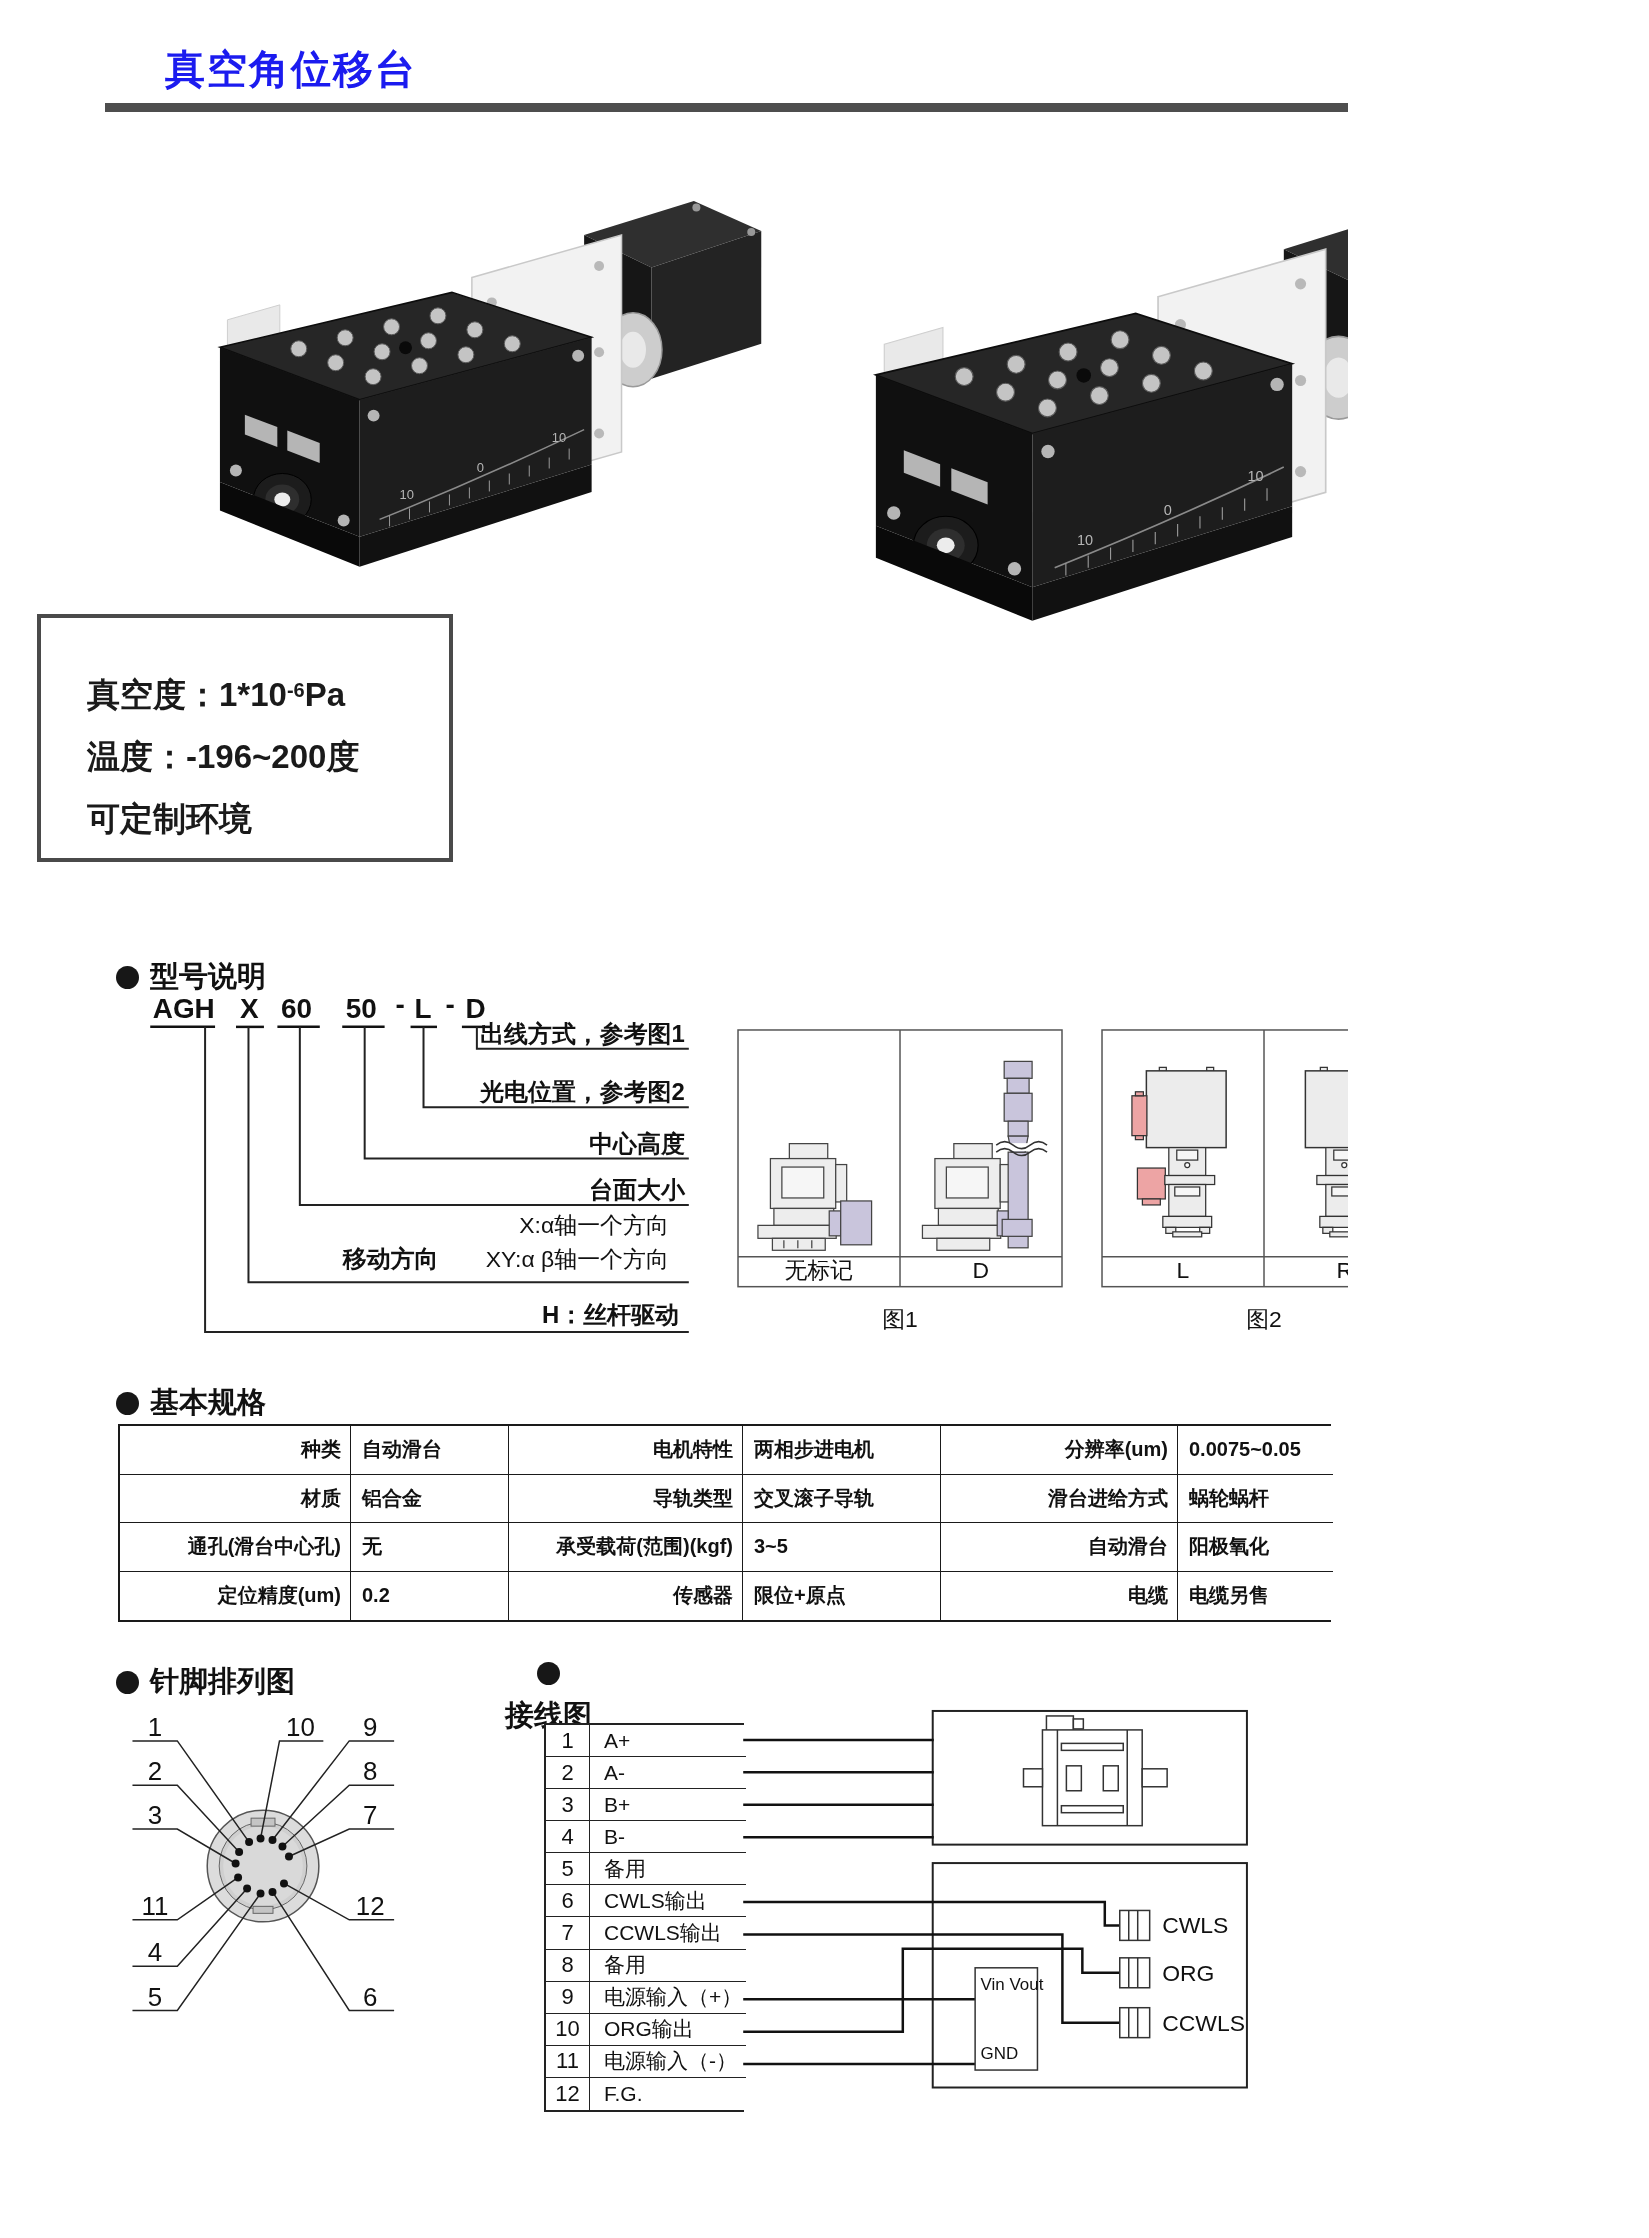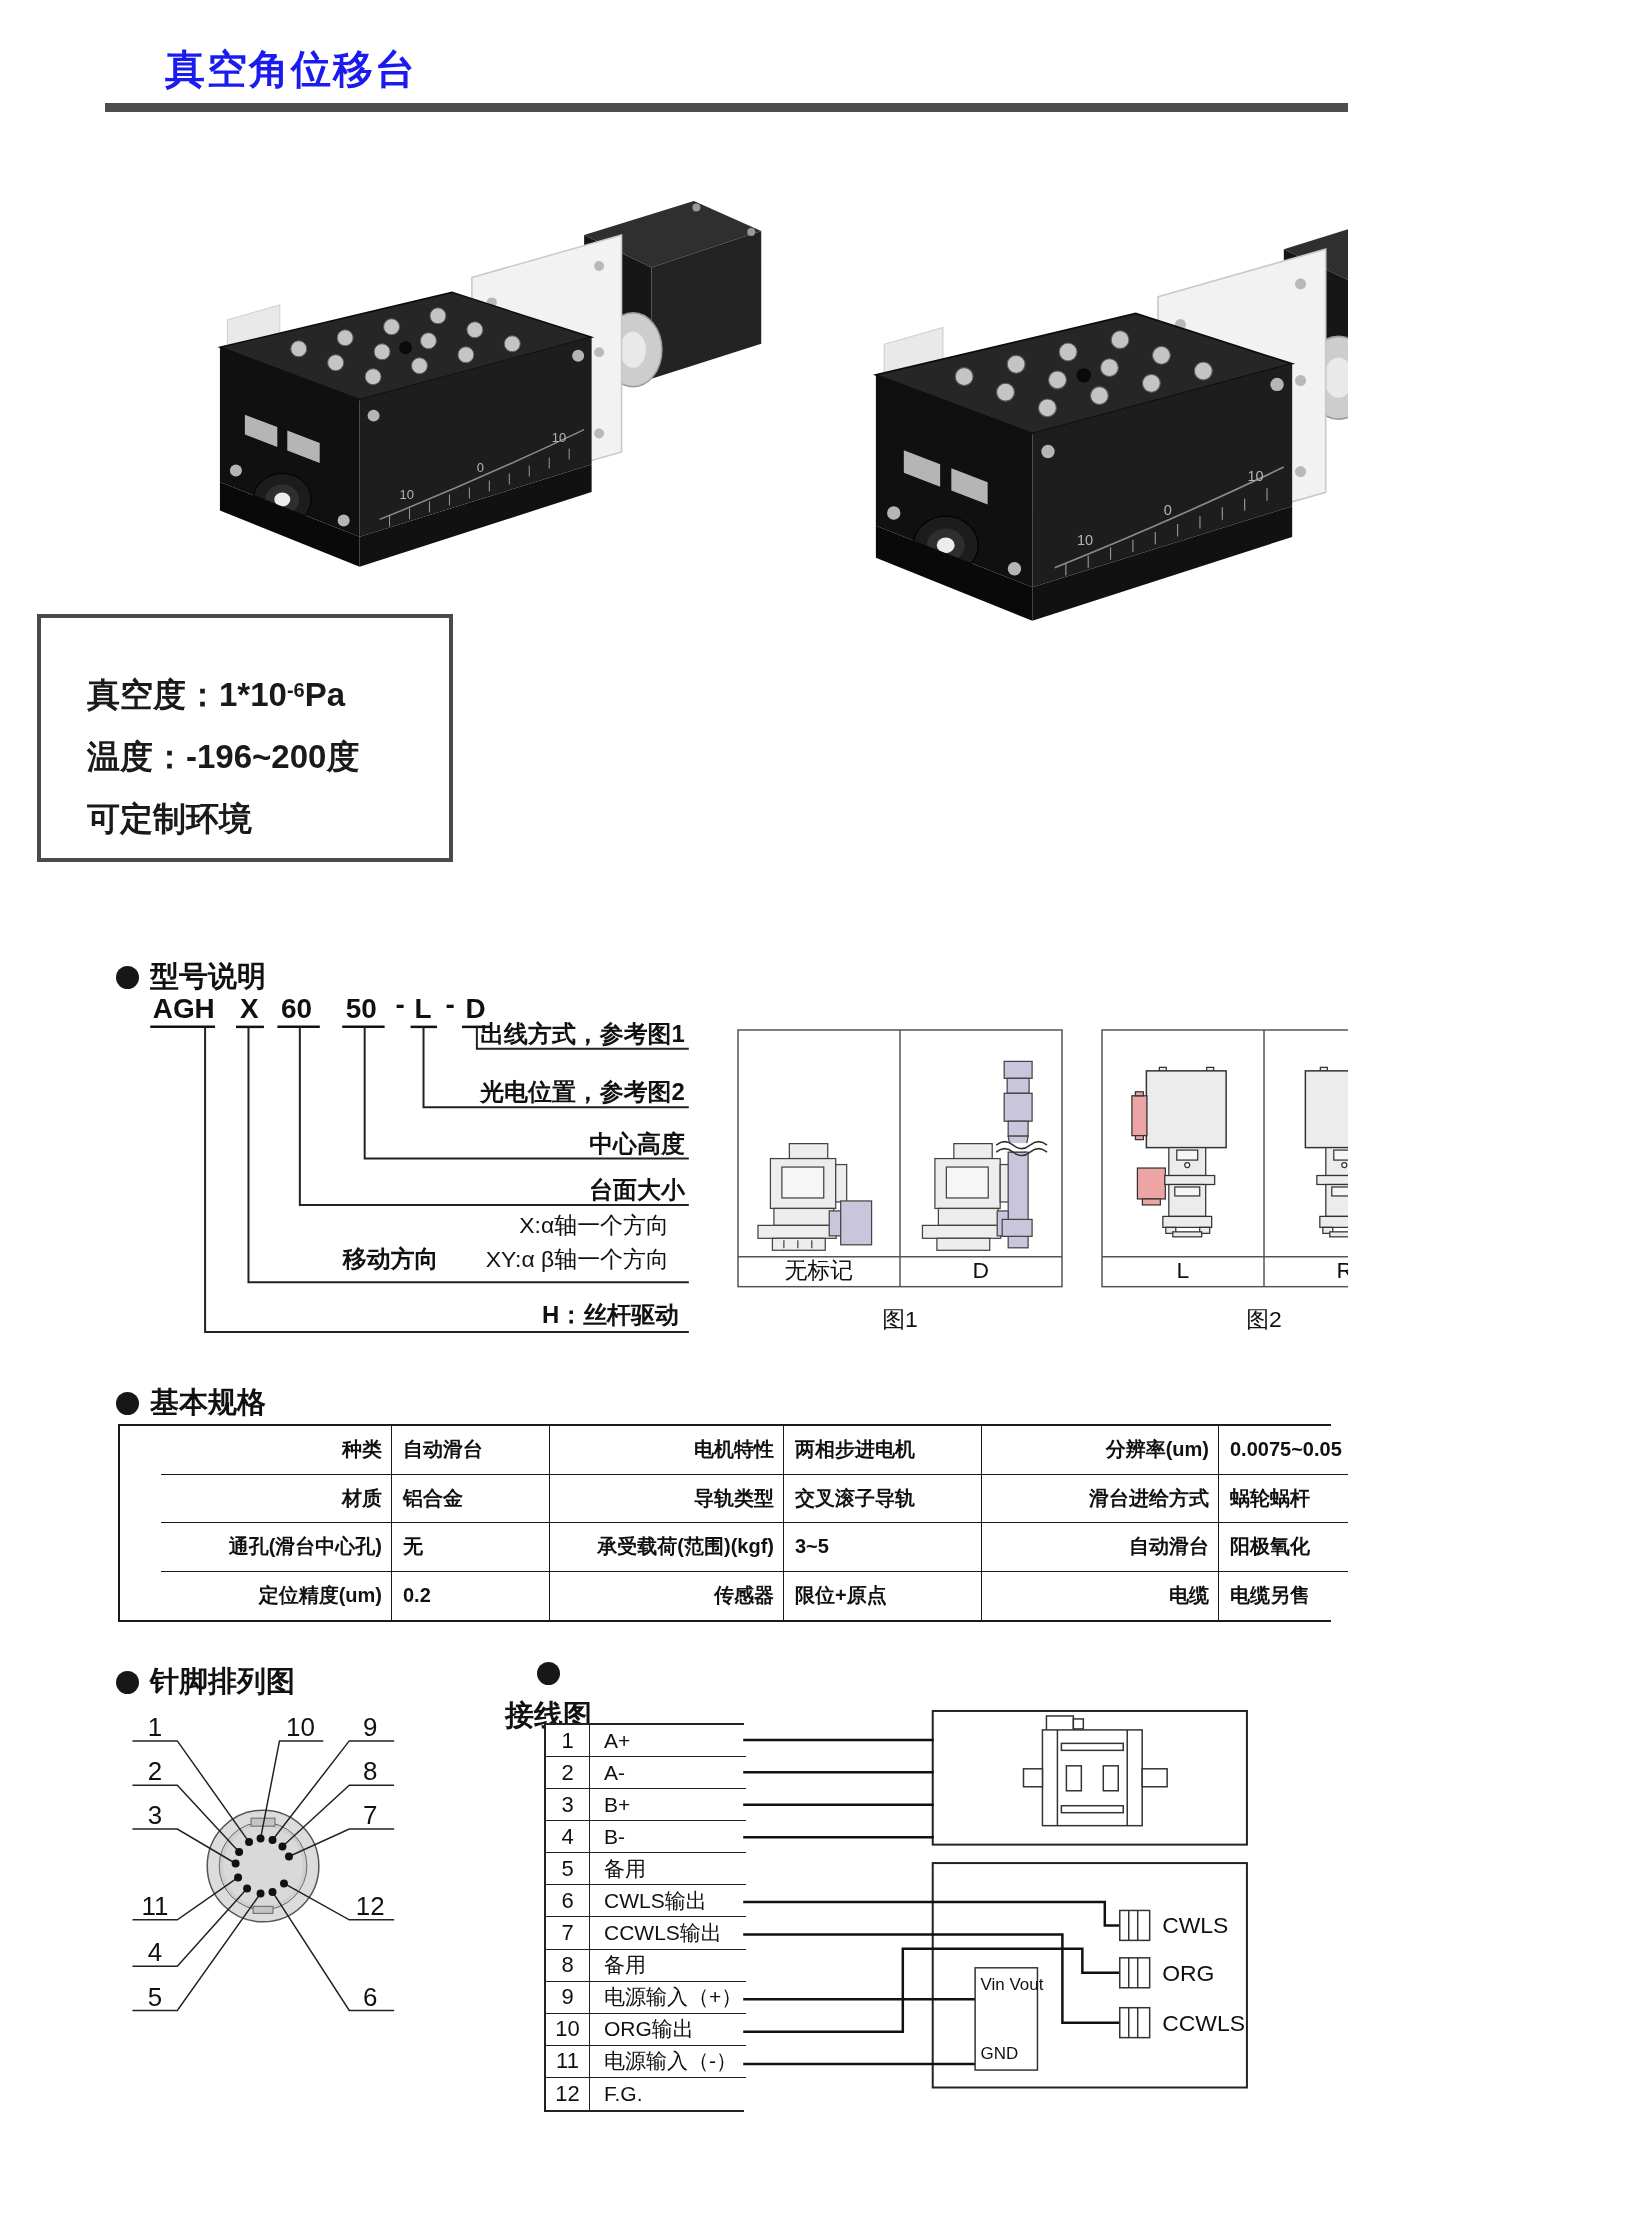--- a/index.html
+++ b/index.html
@@ -10,21 +10,21 @@
   .title-bar{background:#4e4e4e;}
   .spec-box{border:4.5px solid #4a4a4a;box-sizing:border-box;font-size:33px;font-weight:600;color:#1a1a1a;}
   .spec-box .line{position:absolute;left:46px;white-space:nowrap;margin-top:17px;}
   .spec-box sup{font-size:20px;vertical-align:9px;}
   .sec-header{display:flex;align-items:center;gap:11px;}
   .sec-header .dot{width:23px;height:23px;border-radius:50%;background:#171717;flex:0 0 auto;}
   .sec-header .txt{font-size:29px;font-weight:bold;color:#111;white-space:nowrap;}
   
   .spec-table{display:grid;width:1213px;height:198px;box-sizing:border-box;
       grid-template-columns:231px 158px 234px 198px 237px 155px;
-      grid-template-rows:repeat(4,1fr);border:2.5px solid #1a1a1a;background:#fff;padding-left:41px;}
+      grid-template-rows:repeat(4,1fr);border:2.5px solid #1a1a1a;background:#fff;}
   .spec-table .cell{display:flex;align-items:center;font-size:20px;box-sizing:border-box;
       border-right:1.5px solid #1a1a1a;border-bottom:1.5px solid #1a1a1a;background:#fff;white-space:nowrap;overflow:hidden;font-weight:bold;}
   .spec-table .cell.lab{font-weight:bold;justify-content:flex-end;padding-right:9px;}
   .spec-table .cell.val{justify-content:flex-start;padding-left:11px;}
   .spec-table .cell.c6{border-right:none;}
   .spec-table .cell.r4{border-bottom:none;}
   
   .wire-table{display:grid;width:200px;height:389px;box-sizing:border-box;
       grid-template-columns:44px 156px;grid-template-rows:repeat(12,1fr);
       border:2px solid #222;background:#fff;}

